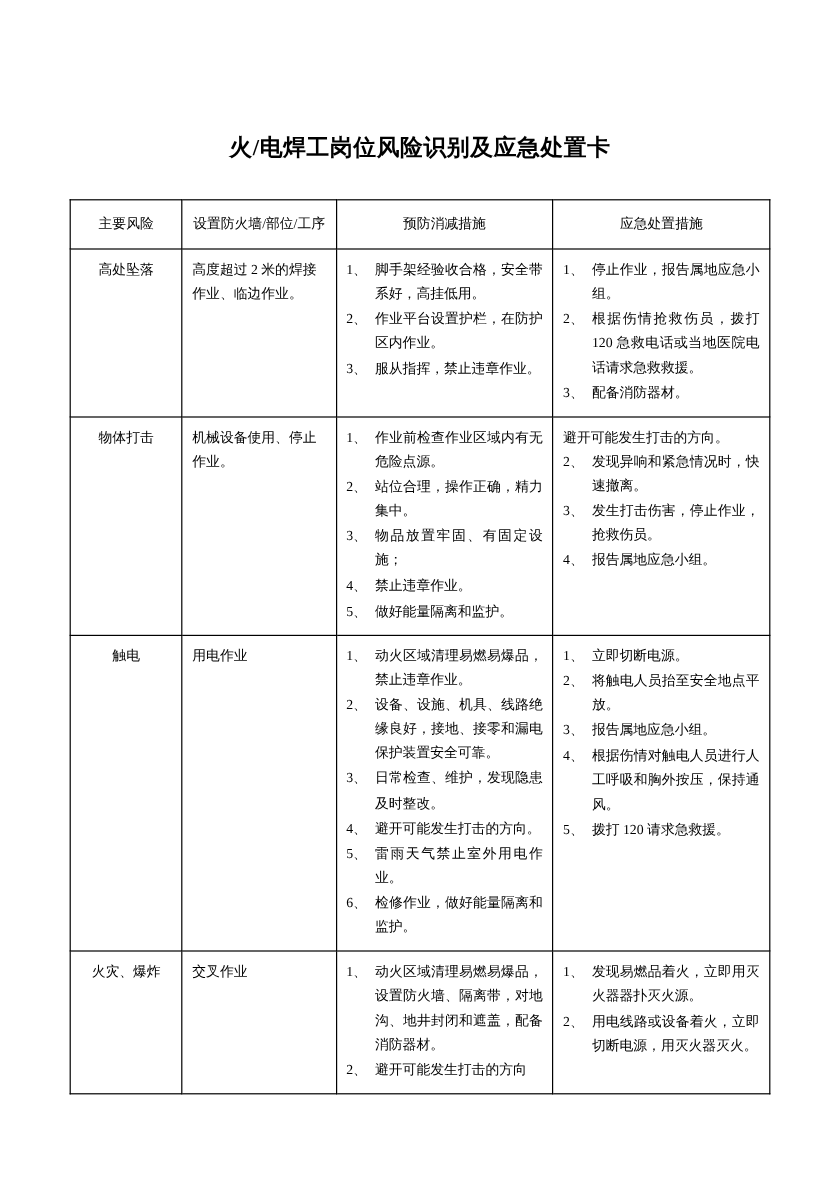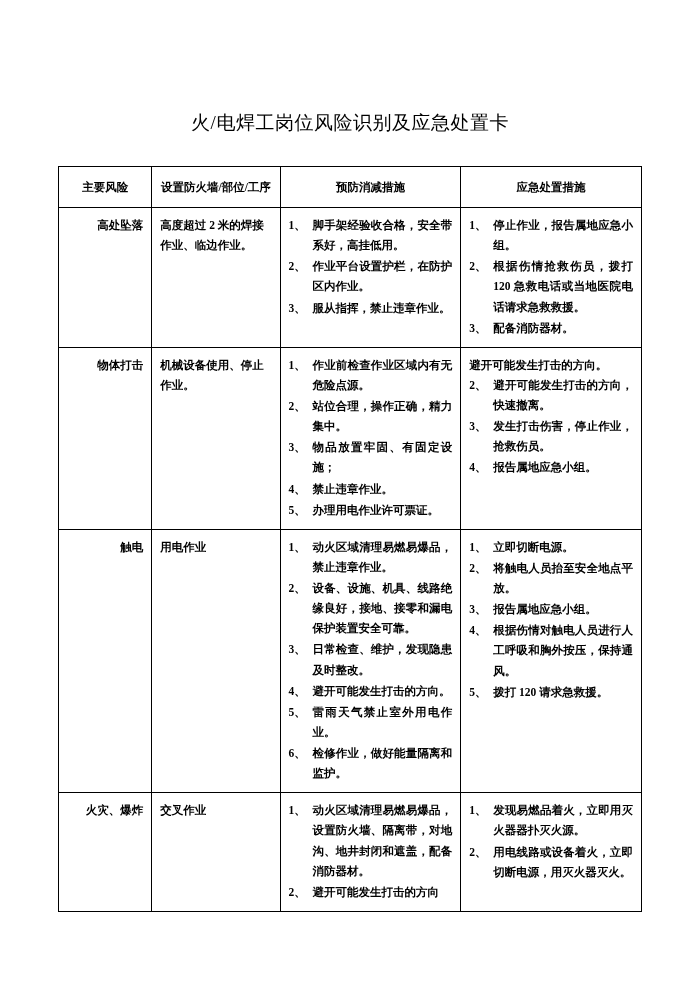--- a/index.html
+++ b/index.html
@@ -17,53 +17,53 @@
   .page {
     position: relative;
     width: 700px;
     height: 990px;
     box-sizing: border-box;
     padding: 0 58px;
   }
   .doc-title {
     text-align: center;
     font-size: 19px;
-    font-weight: normal;
+    font-weight: bold;
     letter-spacing: 0.5px;
     margin-top: 110px;
     margin-bottom: 30px;
     font-family: "Liberation Serif", "DejaVu Serif", serif;
   }
   table.risk-table {
     width: 100%;
     border-collapse: collapse;
     table-layout: fixed;
     font-size: 11.5px;
     line-height: 1.75;
   }
   table.risk-table th,
   table.risk-table td {
     border: 1px solid #000000;
     vertical-align: top;
     padding: 7px 8px 8px 8px;
-    font-weight: bold;
+    font-weight: normal;
   }
   table.risk-table thead th {
     text-align: center;
     vertical-align: middle;
     padding: 9px 4px;
     height: 22px;
   }
   col.c1 { width: 16%; }
   col.c2 { width: 22%; }
   col.c3 { width: 31%; }
   col.c4 { width: 31%; }
 
   td.risk-name {
-    text-align: right;
+    text-align: center;
     vertical-align: middle;
   }
   td.cell-middle {
     vertical-align: middle;
   }
   ol.measures {
     list-style: none;
     margin: 0;
     padding: 0;
   }
@@ -128,27 +128,27 @@
 
       <tr>
         <td class="risk-name">物体打击</td>
         <td class="cell-middle">机械设备使用、停止作业。</td>
         <td>
           <ol class="measures">
             <li><span class="num">1、</span><span>作业前检查作业区域内有无危险点源。</span></li>
             <li><span class="num">2、</span><span>站位合理，操作正确，精力集中。</span></li>
             <li><span class="num">3、</span><span>物品放置牢固、有固定设施；</span></li>
             <li><span class="num">4、</span><span>禁止违章作业。</span></li>
-            <li><span class="num">5、</span><span>办理用电作业许可票证。</span></li>
+            <li><span class="num">5、</span><span>做好能量隔离和监护。</span></li>
           </ol>
         </td>
         <td>
           <div class="plain-line">避开可能发生打击的方向。</div>
           <ol class="measures">
-            <li><span class="num">2、</span><span>避开可能发生打击的方向，快速撤离。</span></li>
+            <li><span class="num">2、</span><span>发现异响和紧急情况时，快速撤离。</span></li>
             <li><span class="num">3、</span><span>发生打击伤害，停止作业，抢救伤员。</span></li>
             <li><span class="num">4、</span><span>报告属地应急小组。</span></li>
           </ol>
         </td>
       </tr>
 
       <tr>
         <td class="risk-name">触电</td>
         <td class="cell-middle">用电作业</td>
         <td>

